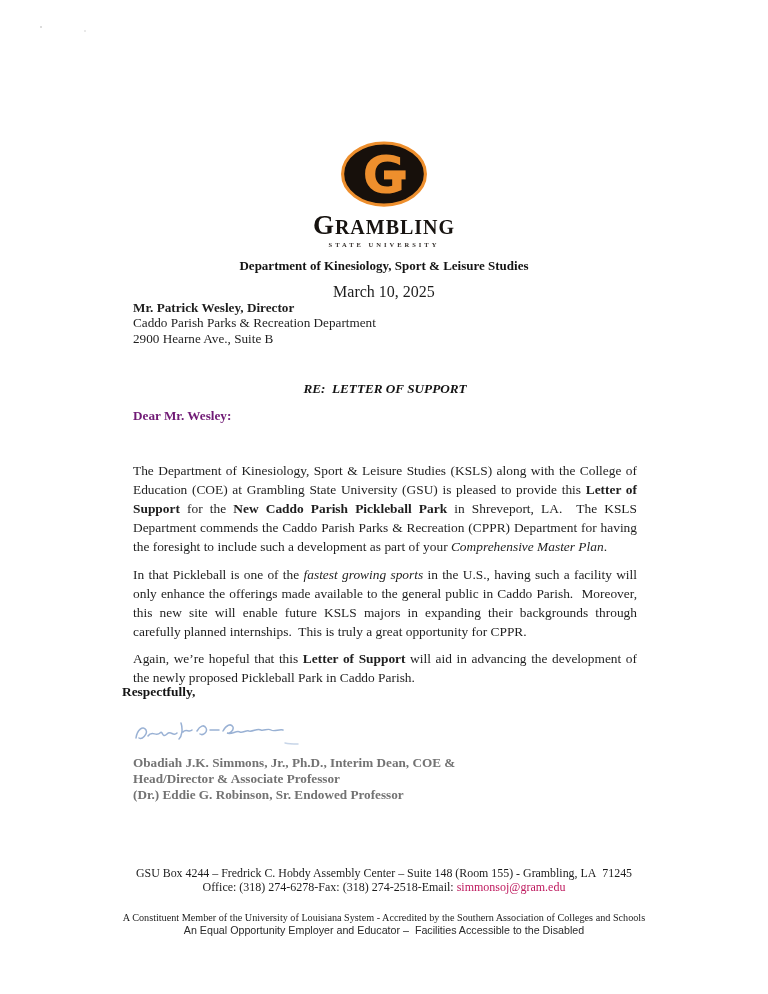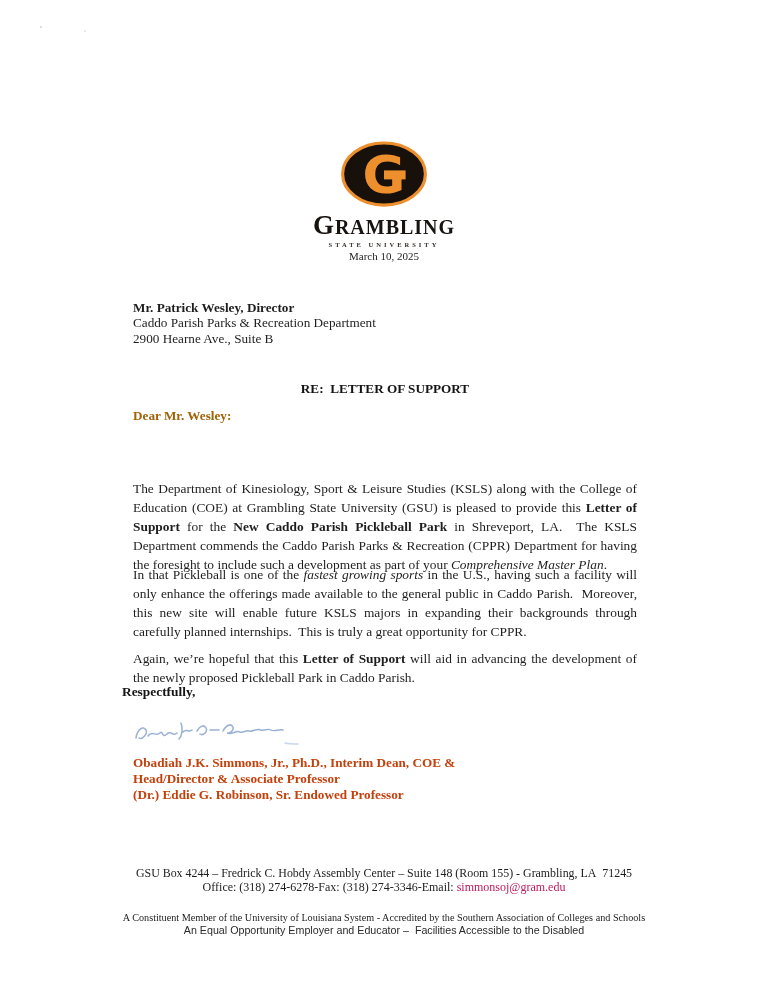--- a/index.html
+++ b/index.html
@@ -24,41 +24,41 @@
   .wordmark{
     font-family:"Liberation Serif",serif;font-weight:600;color:#171310;
     font-size:20px;line-height:26px;letter-spacing:1px;margin-top:2px;
   }
   .wordmark::first-letter{font-size:27px;}
   .logo-subtext{
     font-size:6.5px;letter-spacing:3px;color:#332e2a;font-weight:600;
     line-height:8px;margin-top:1px;
   }
   .dept-line{font-weight:bold;font-size:13px;line-height:16px;margin-top:9px;color:#141414;}
-  .date-line{font-size:11px;line-height:15px;margin-top:0;}
+  .date-line{font-size:16px;line-height:15px;margin-top:10px;}
 
   .recipient{position:absolute;top:300px;left:133px;font-size:13.2px;line-height:15.4px;}
   .recipient .r0{font-weight:bold;}
 
   .subject{position:absolute;top:381px;left:133px;width:504px;text-align:center;
-    font-weight:bold;font-size:13.2px;color:#141414;}
+    font-weight:bold;font-size:13.2px;color:#141414;font-style:italic;}
 
-  .salutation{position:absolute;top:408px;left:133px;font-weight:bold;font-size:13.2px;color:#a16207;}
+  .salutation{position:absolute;top:408px;left:133px;font-weight:bold;font-size:13.2px;color:#701a75;}
 
   .para{position:absolute;left:133px;width:504px;font-size:13.4px;line-height:18.8px;
     text-align:justify;text-justify:inter-word;}
-  .p1{top:467px;}
+  .p1{top:449px;}
   .p2{top:553px;}
   .p3{top:637px;}
 
   .closing{position:absolute;top:684px;left:122px;font-weight:bold;font-size:13.4px;color:#141414;}
 
   .signature-svg{position:absolute;top:712px;left:131px;width:180px;height:42px;}
 
-  .signer{position:absolute;top:755px;left:133px;font-weight:bold;font-size:13.2px;line-height:16.2px;color:#c2410c;}
+  .signer{position:absolute;top:755px;left:133px;font-weight:bold;font-size:13.2px;line-height:16.2px;color:#737373;}
 
   .footer{position:absolute;top:866px;left:7px;width:754px;text-align:center;color:#1c1c1c;}
   .footer-address{font-size:11.9px;line-height:14px;}
   .footer-contact{font-size:12px;line-height:14.5px;}
   .email-link{color:#be185d;cursor:pointer;}
   .footer-member{font-size:10.2px;line-height:13px;margin-top:16px;}
   .footer-eeo{font-family:"Liberation Sans",sans-serif;font-size:10.7px;line-height:13px;color:#2a2a2a;}
 </style>
 </head>
 <body>
@@ -69,20 +69,21 @@
   <div class="speck speck2"></div>
 
   <div class="letterhead">
     <svg class="logo-svg" viewBox="0 0 100 80" aria-hidden="true">
       <ellipse cx="50" cy="40" rx="46" ry="34.5"></ellipse>
       <text x="50" y="61" text-anchor="middle" font-size="58">G</text>
       <rect x="50" y="36" width="24" height="10" fill="#ee8f2d"></rect>
     </svg>
     <div class="wordmark">GRAMBLING</div>
     <div class="logo-subtext">STATE UNIVERSITY</div>
+    <div class="dept-line">Department of Kinesiology, Sport &amp; Leisure Studies</div>
     <div class="date-line">March 10, 2025</div>
   </div>
 
   <div class="recipient">
     <div class="r0">Mr. Patrick Wesley, Director</div>
     <div>Caddo Parish Parks &amp; Recreation Department</div>
     <div>2900 Hearne Ave., Suite B</div>
   </div>
 
   <div class="subject">RE:&nbsp; LETTER OF SUPPORT</div>
@@ -103,18 +104,18 @@
   </svg>
 
   <div class="signer">
     <div>Obadiah J.K. Simmons, Jr., Ph.D., Interim Dean, COE &amp;</div>
     <div>Head/Director &amp; Associate Professor</div>
     <div>(Dr.) Eddie G. Robinson, Sr. Endowed Professor</div>
   </div>
 
   <div class="footer">
     <div class="footer-address">GSU Box 4244 – Fredrick C. Hobdy Assembly Center – Suite 148 (Room 155) - Grambling, LA&nbsp; 71245</div>
-    <div class="footer-contact"><span>Office: (318) 274-6278-Fax: (318) 274-3346-Email: </span><a class="email-link">simmonsoj@gram.edu</a></div>
+    <div class="footer-contact"><span>Office: (318) 274-6278-Fax: (318) 274-2518-Email: </span><a class="email-link">simmonsoj@gram.edu</a></div>
     <div class="footer-member">A Constituent Member of the University of Louisiana System - Accredited by the Southern Association of Colleges and Schools</div>
     <div class="footer-eeo">An Equal Opportunity Employer and Educator –&nbsp; Facilities Accessible to the Disabled</div>
   </div>
 
 </div>
 
 </body></html>

